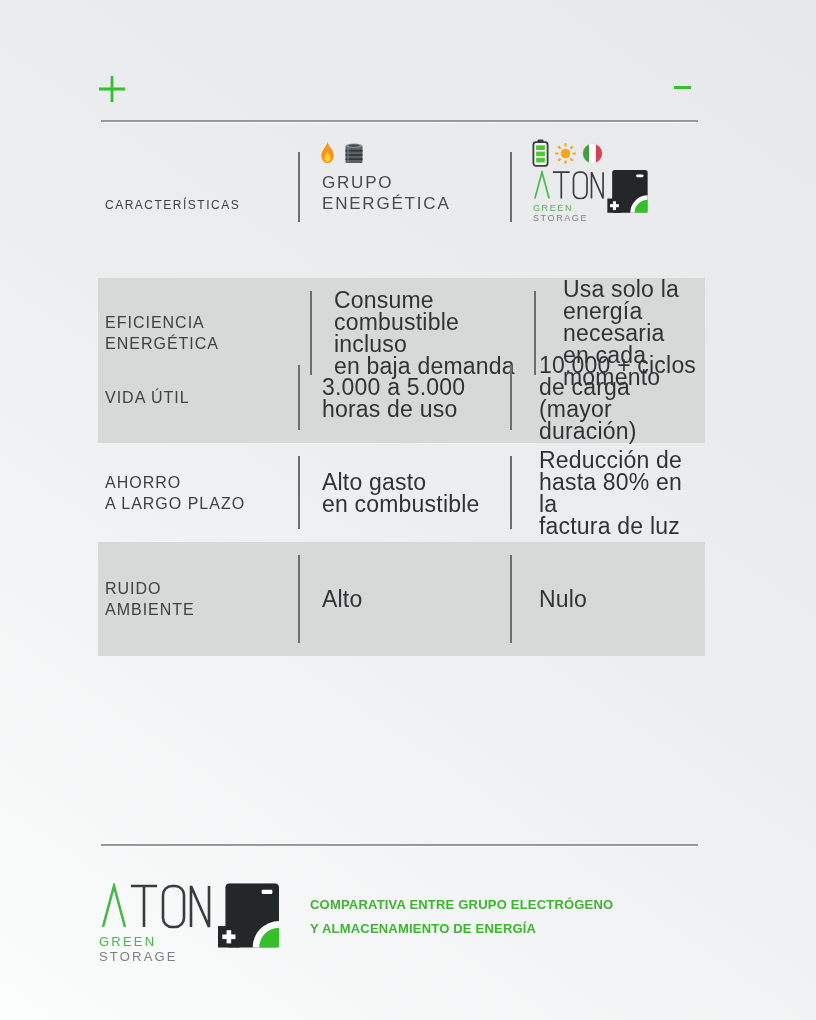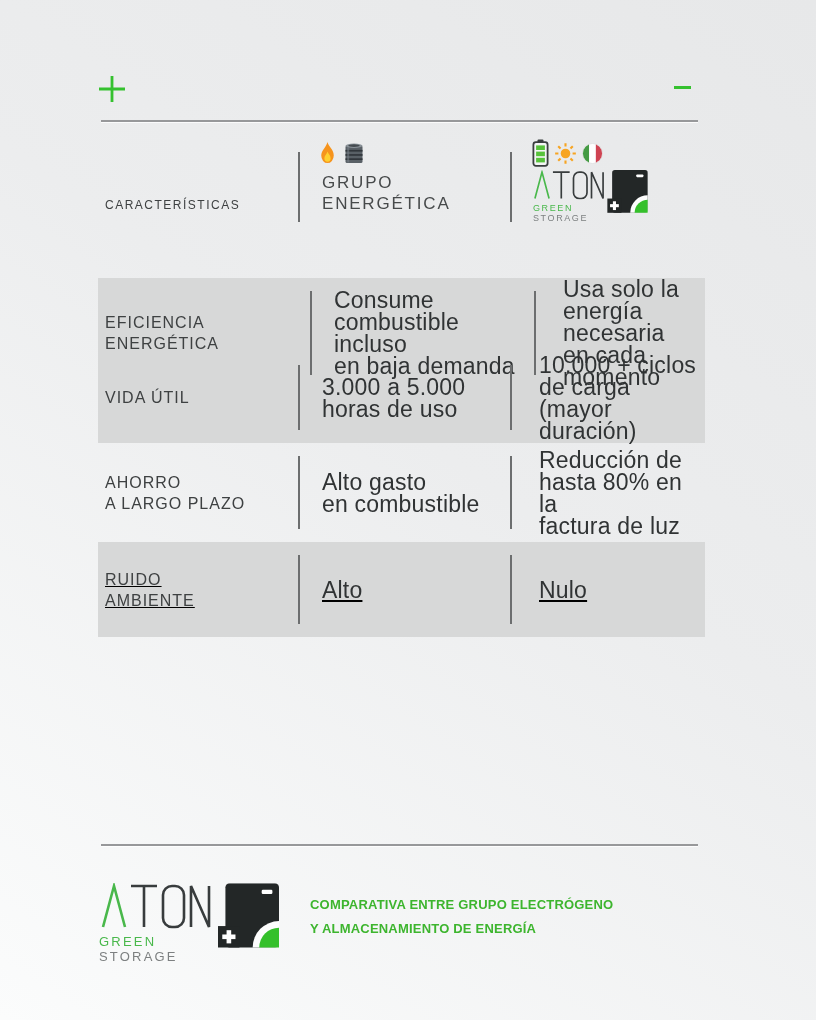--- a/index.html
+++ b/index.html
@@ -37,21 +37,21 @@
   #ftr-logo .tagline{font-size:13px;letter-spacing:2.2px;margin-top:5px;}
   #hdr-logo .wordcol{width:72px;}
   #ftr-logo .wordcol{width:114px;}
   #hdr-logo .blocksvg{margin-left:2px;}
   #ftr-logo .blocksvg{margin-left:5px;}
 
   
   #table{left:98px;top:278px;width:607px;}
   .row{display:grid;grid-template-columns:200px 212px 195px;}
   .row.gray{background:#d7d8d8;}
-  .r1{height:74px;gap:12px;} .r2{height:113px;} .r3{height:91px;} .r4{height:99px;} .r5{height:95px;text-decoration:underline;}
+  .r1{height:74px;gap:12px;} .r2{height:113px;} .r3{height:91px;} .r4{height:99px;} .r5{height:114px;}
   .cell{display:flex;align-items:center;position:relative;}
   .cell.c1{padding-left:7px;font-size:16px;line-height:21px;letter-spacing:1px;color:#3e4142;}
   .cell.c2{padding-left:24px;}
   .cell.c3{padding-left:29px;border-radius:10px;}
   .cell.c2,.cell.c3{font-size:23px;line-height:22px;letter-spacing:.2px;color:#303334;}
   .cell.c2::before,.cell.c3::before{
     content:"";position:absolute;left:0;top:13px;bottom:13px;width:2px;background:#6c6e6f;
   }
 
   

